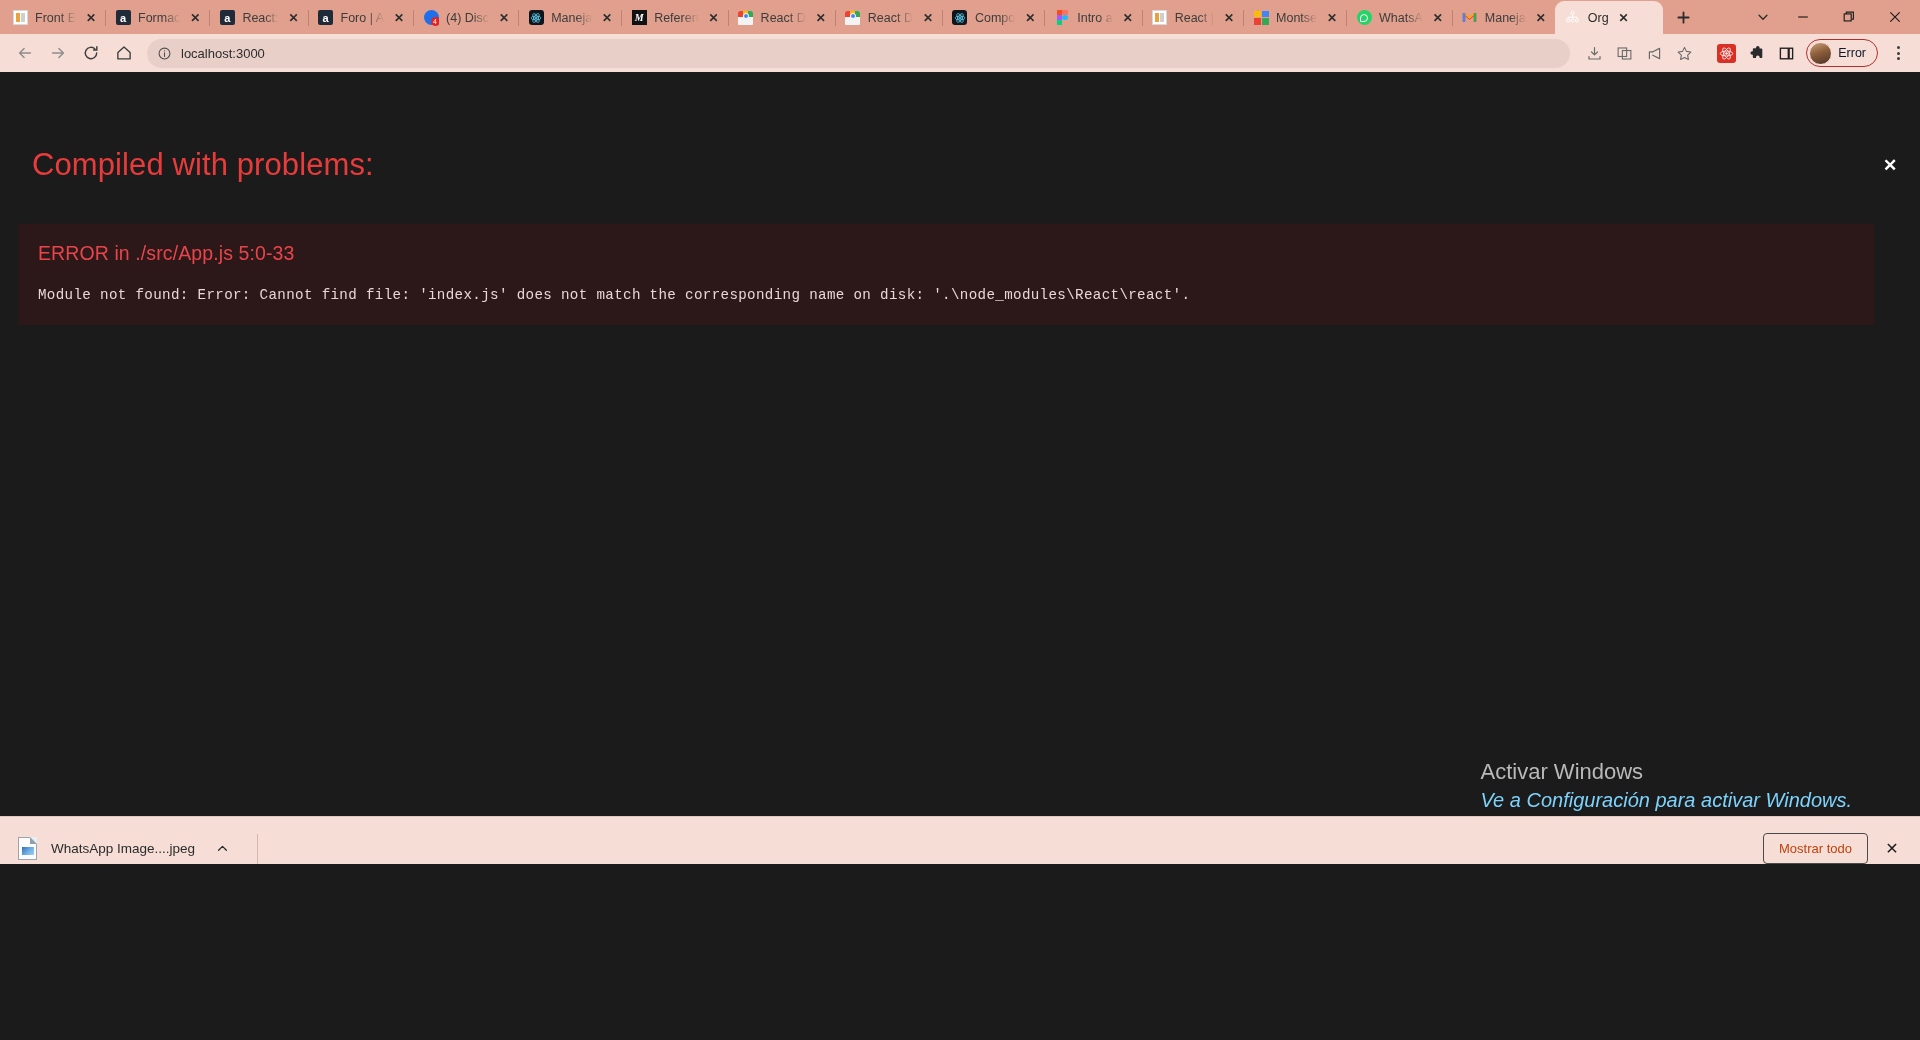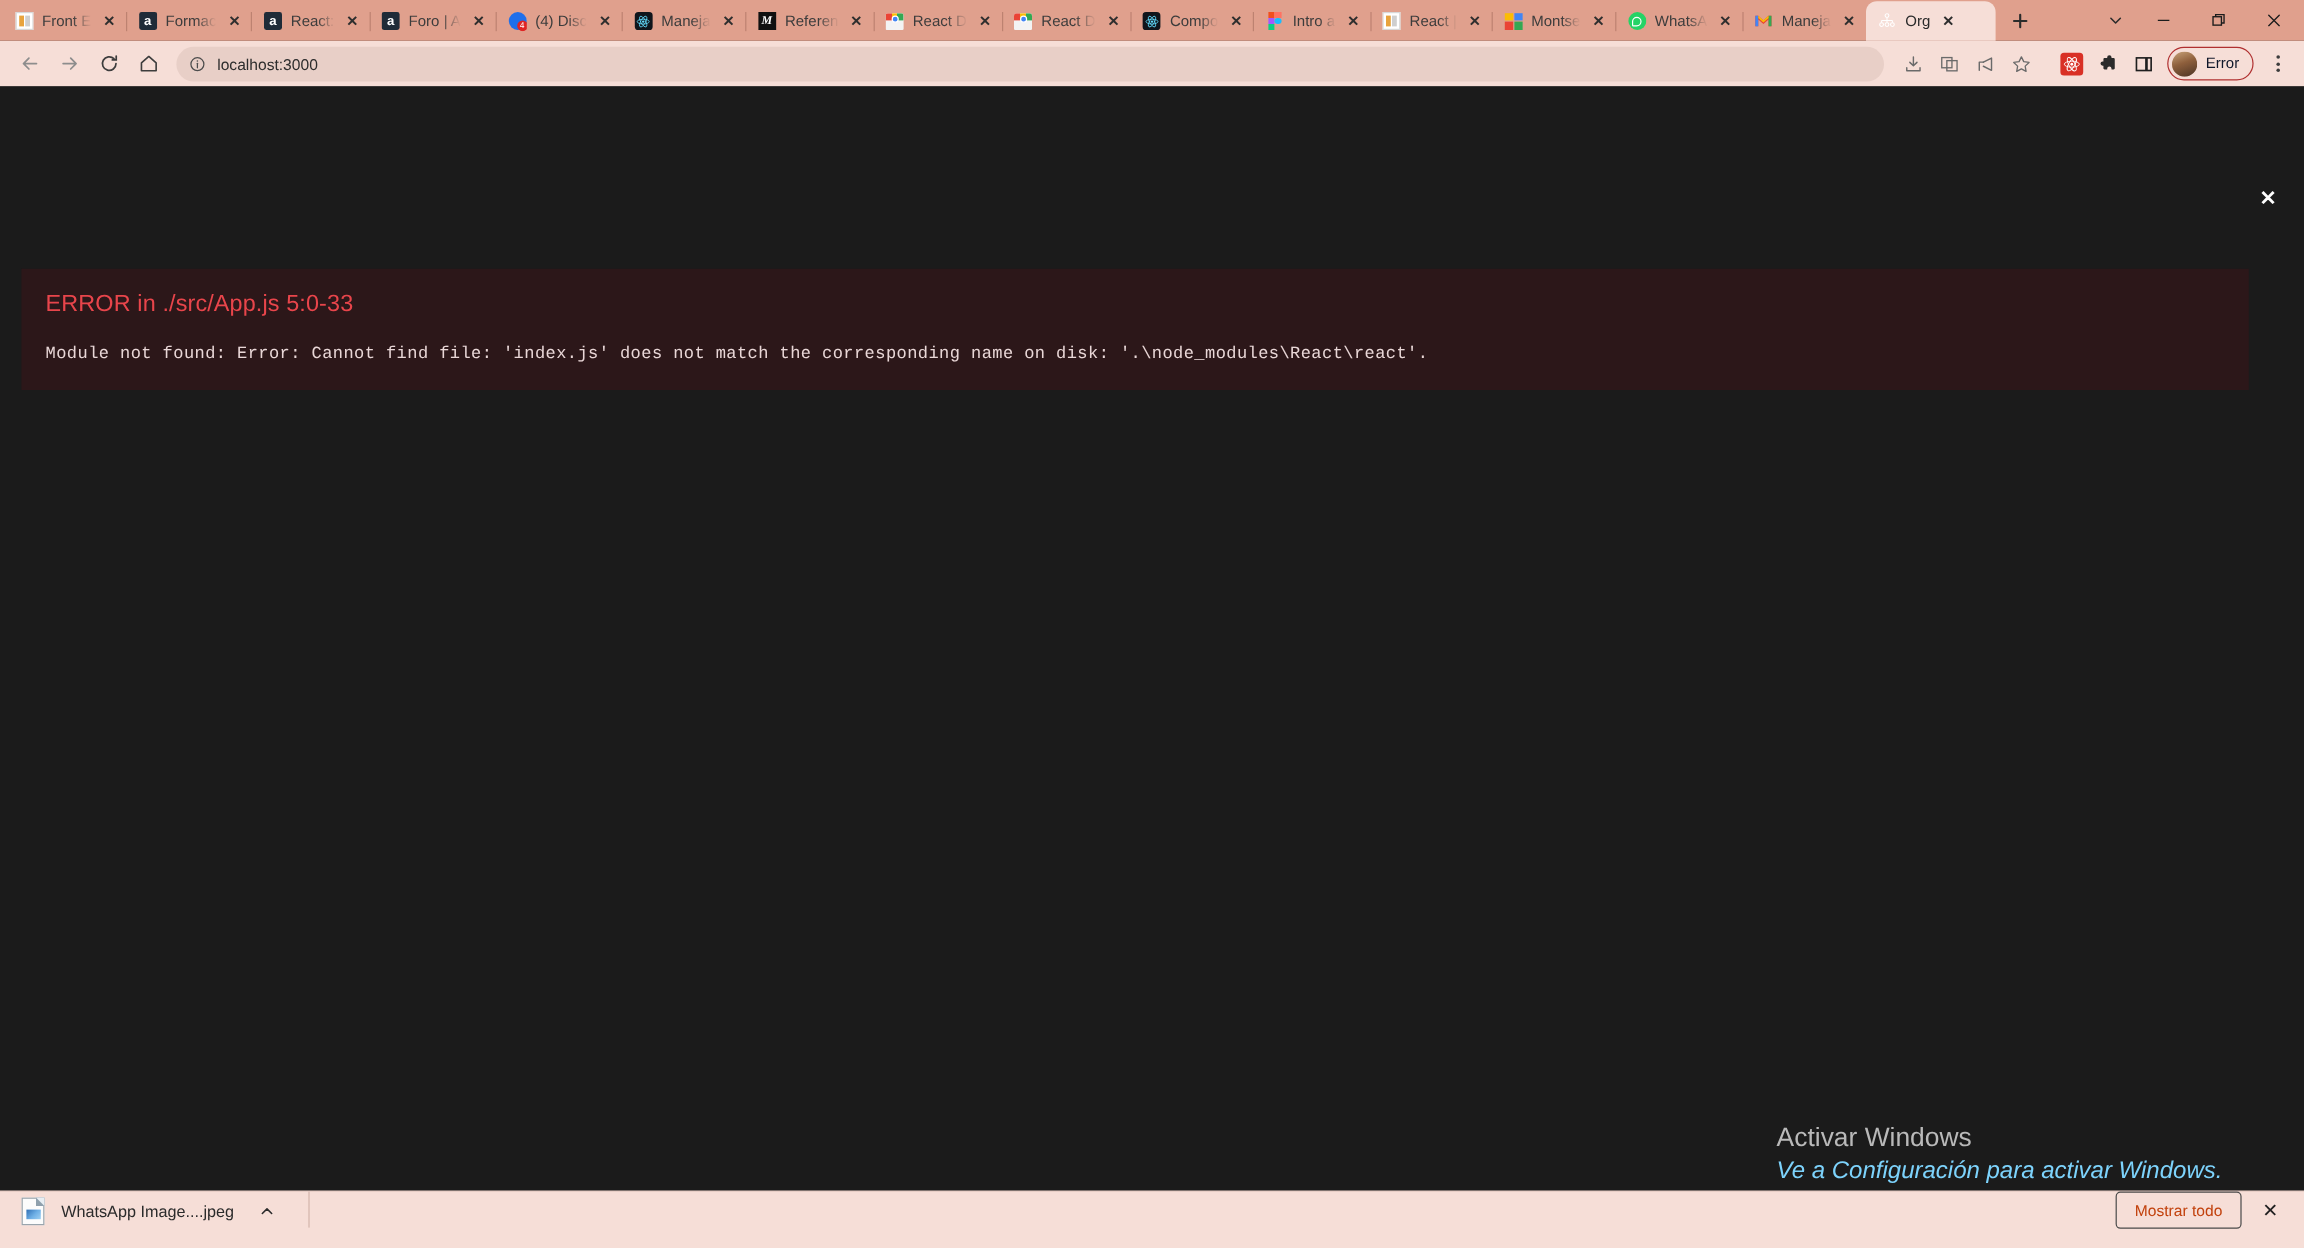--- a/index.html
+++ b/index.html
@@ -5,21 +5,21 @@
   * { box-sizing: border-box; margin: 0; padding: 0; }
   html, body {
     width: 1920px; height: 1040px;
     overflow: hidden;
     font-family: "Liberation Sans", sans-serif;
     background: #1b1b1b;
   }
 
   
   #browser {
-    width: 1920px; height: 1040px;
+    width: 1920px; height: 864px;
     display: flex; flex-direction: column;
     position: relative;
   }
 
   
   .tabstrip {
     height: 34px;
     background: #e0a08d;
     display: flex;
     align-items: flex-end;
@@ -243,21 +243,21 @@
     line-height: 1.35;
     font-style: italic;
   }
 
   
   .shelf {
     height: 48px;
     background: #f6ded7;
     border-top: 1px solid #e0c6bd;
     display: flex;
-    align-items: flex-start;
+    align-items: flex-end;
     padding: 0 14px 0 18px;
     flex: 0 0 48px;
   }
   .dl-item {
     display: flex; align-items: center; gap: 14px;
     height: 32px; cursor: pointer;
   }
   .dl-fileicon {
     width: 19px; height: 23px;
     background: #fcfcfc;
@@ -619,20 +619,21 @@
           <i></i>
           <i></i>
       </div>
     </div>
   </div>
 
   <div class="viewport">
 
     <div class="overlay-close">✕</div>
 
+    <div class="compiled-title">Compiled with problems:</div>
 
     <div class="errbox">
       <div class="err-head">ERROR in ./src/App.js 5:0-33</div>
       <div class="err-body">Module not found: Error: Cannot find file: 'index.js' does not match the corresponding name on disk: '.\node_modules\React\react'.</div>
     </div>
 
     <div class="watermark">
       <div class="wm1">Activar Windows</div>
       <div class="wm2">Ve a Configuración para activar Windows.</div>
     </div>

